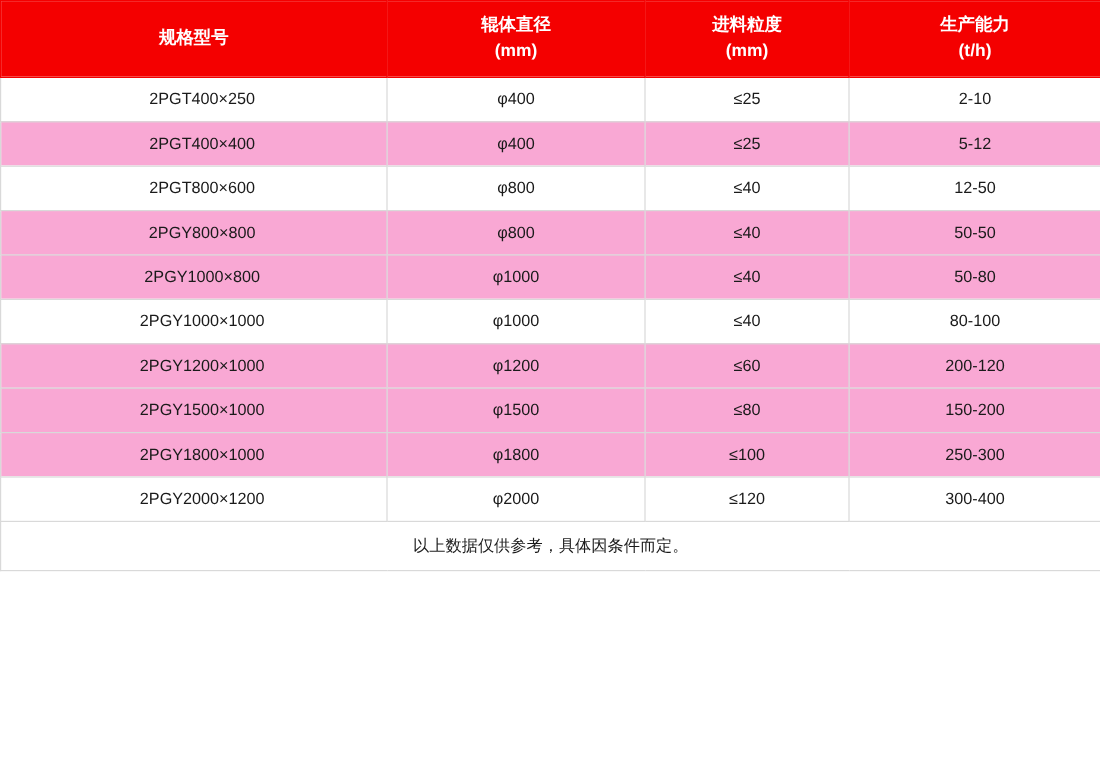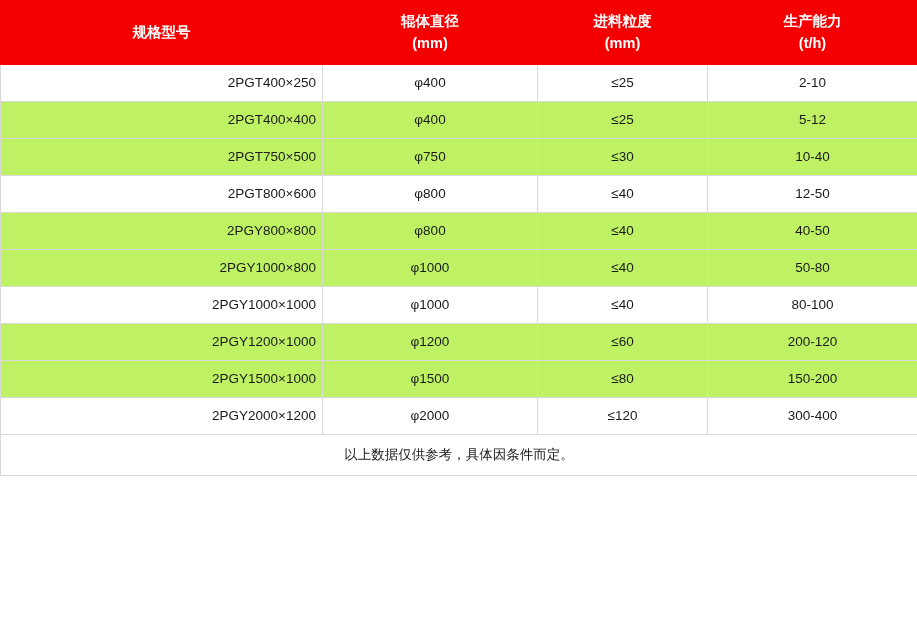--- a/index.html
+++ b/index.html
@@ -43,24 +43,24 @@
     display: block;
   }
   tbody td {
     height: 36px;
     padding: 0 6px;
   }
   tbody tr.row-odd td {
     background: #ffffff;
   }
   tbody tr.row-even td {
-    background: #bef264;
+    background: #f9a8d4;
   }
   tbody td.col-model {
-    text-align: right;
+    text-align: center;
     padding-left: 20px;
     margin-left: 44px;
   }
   tfoot td {
     background: #ffffff;
     height: 38px;
     font-size: 13.5px;
     text-align: center;
     border: 1px solid #d9d9d9;
   }
@@ -105,37 +105,31 @@
         <td>φ400</td>
         <td>≤25</td>
         <td>2-10</td>
       </tr>
       <tr class="row-even">
         <td class="col-model">2PGT400×400</td>
         <td>φ400</td>
         <td>≤25</td>
         <td>5-12</td>
       </tr>
-      <tr class="row-even">
-        <td class="col-model">2PGT750×500</td>
-        <td>φ750</td>
-        <td>≤30</td>
-        <td>10-40</td>
-      </tr>
       <tr class="row-odd">
         <td class="col-model">2PGT800×600</td>
         <td>φ800</td>
         <td>≤40</td>
         <td>12-50</td>
       </tr>
       <tr class="row-even">
         <td class="col-model">2PGY800×800</td>
         <td>φ800</td>
         <td>≤40</td>
-        <td>40-50</td>
+        <td>50-50</td>
       </tr>
       <tr class="row-even">
         <td class="col-model">2PGY1000×800</td>
         <td>φ1000</td>
         <td>≤40</td>
         <td>50-80</td>
       </tr>
       <tr class="row-odd">
         <td class="col-model">2PGY1000×1000</td>
         <td>φ1000</td>
@@ -147,20 +141,26 @@
         <td>φ1200</td>
         <td>≤60</td>
         <td>200-120</td>
       </tr>
       <tr class="row-even">
         <td class="col-model">2PGY1500×1000</td>
         <td>φ1500</td>
         <td>≤80</td>
         <td>150-200</td>
       </tr>
+      <tr class="row-even">
+        <td class="col-model">2PGY1800×1000</td>
+        <td>φ1800</td>
+        <td>≤100</td>
+        <td>250-300</td>
+      </tr>
       <tr class="row-odd">
         <td class="col-model">2PGY2000×1200</td>
         <td>φ2000</td>
         <td>≤120</td>
         <td>300-400</td>
       </tr>
     </tbody>
     <tfoot>
       <tr>
         <td colspan="4">以上数据仅供参考，具体因条件而定。</td>

